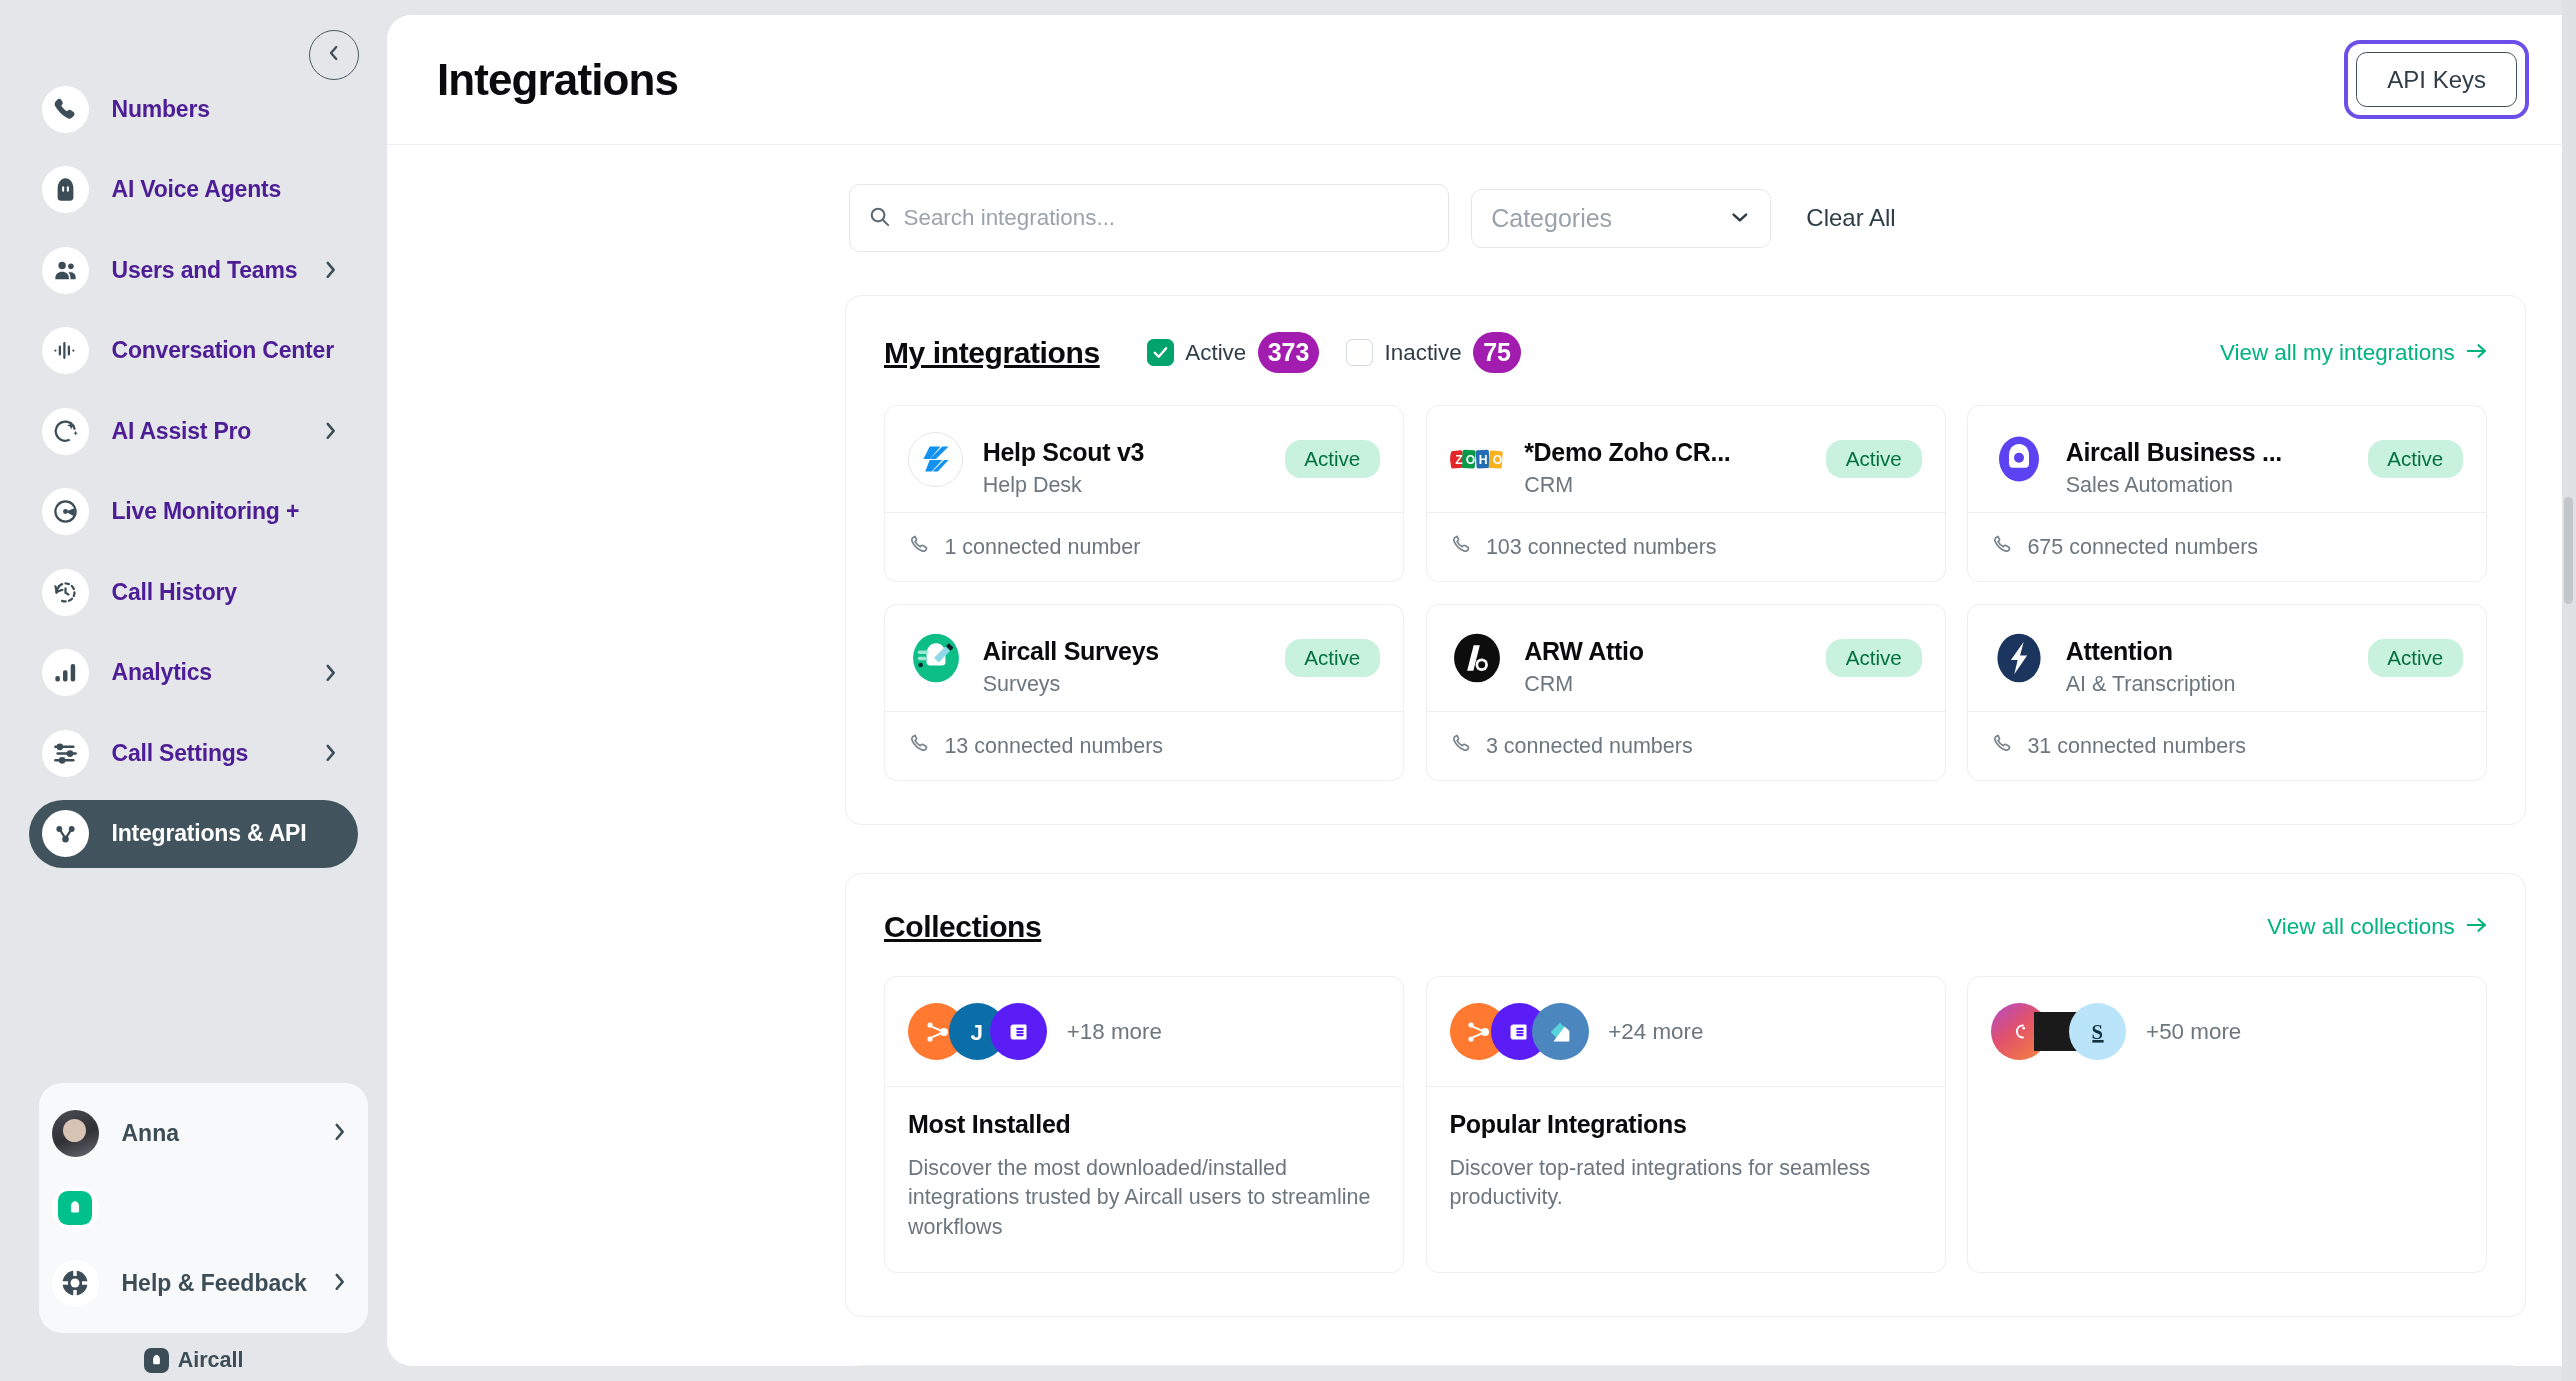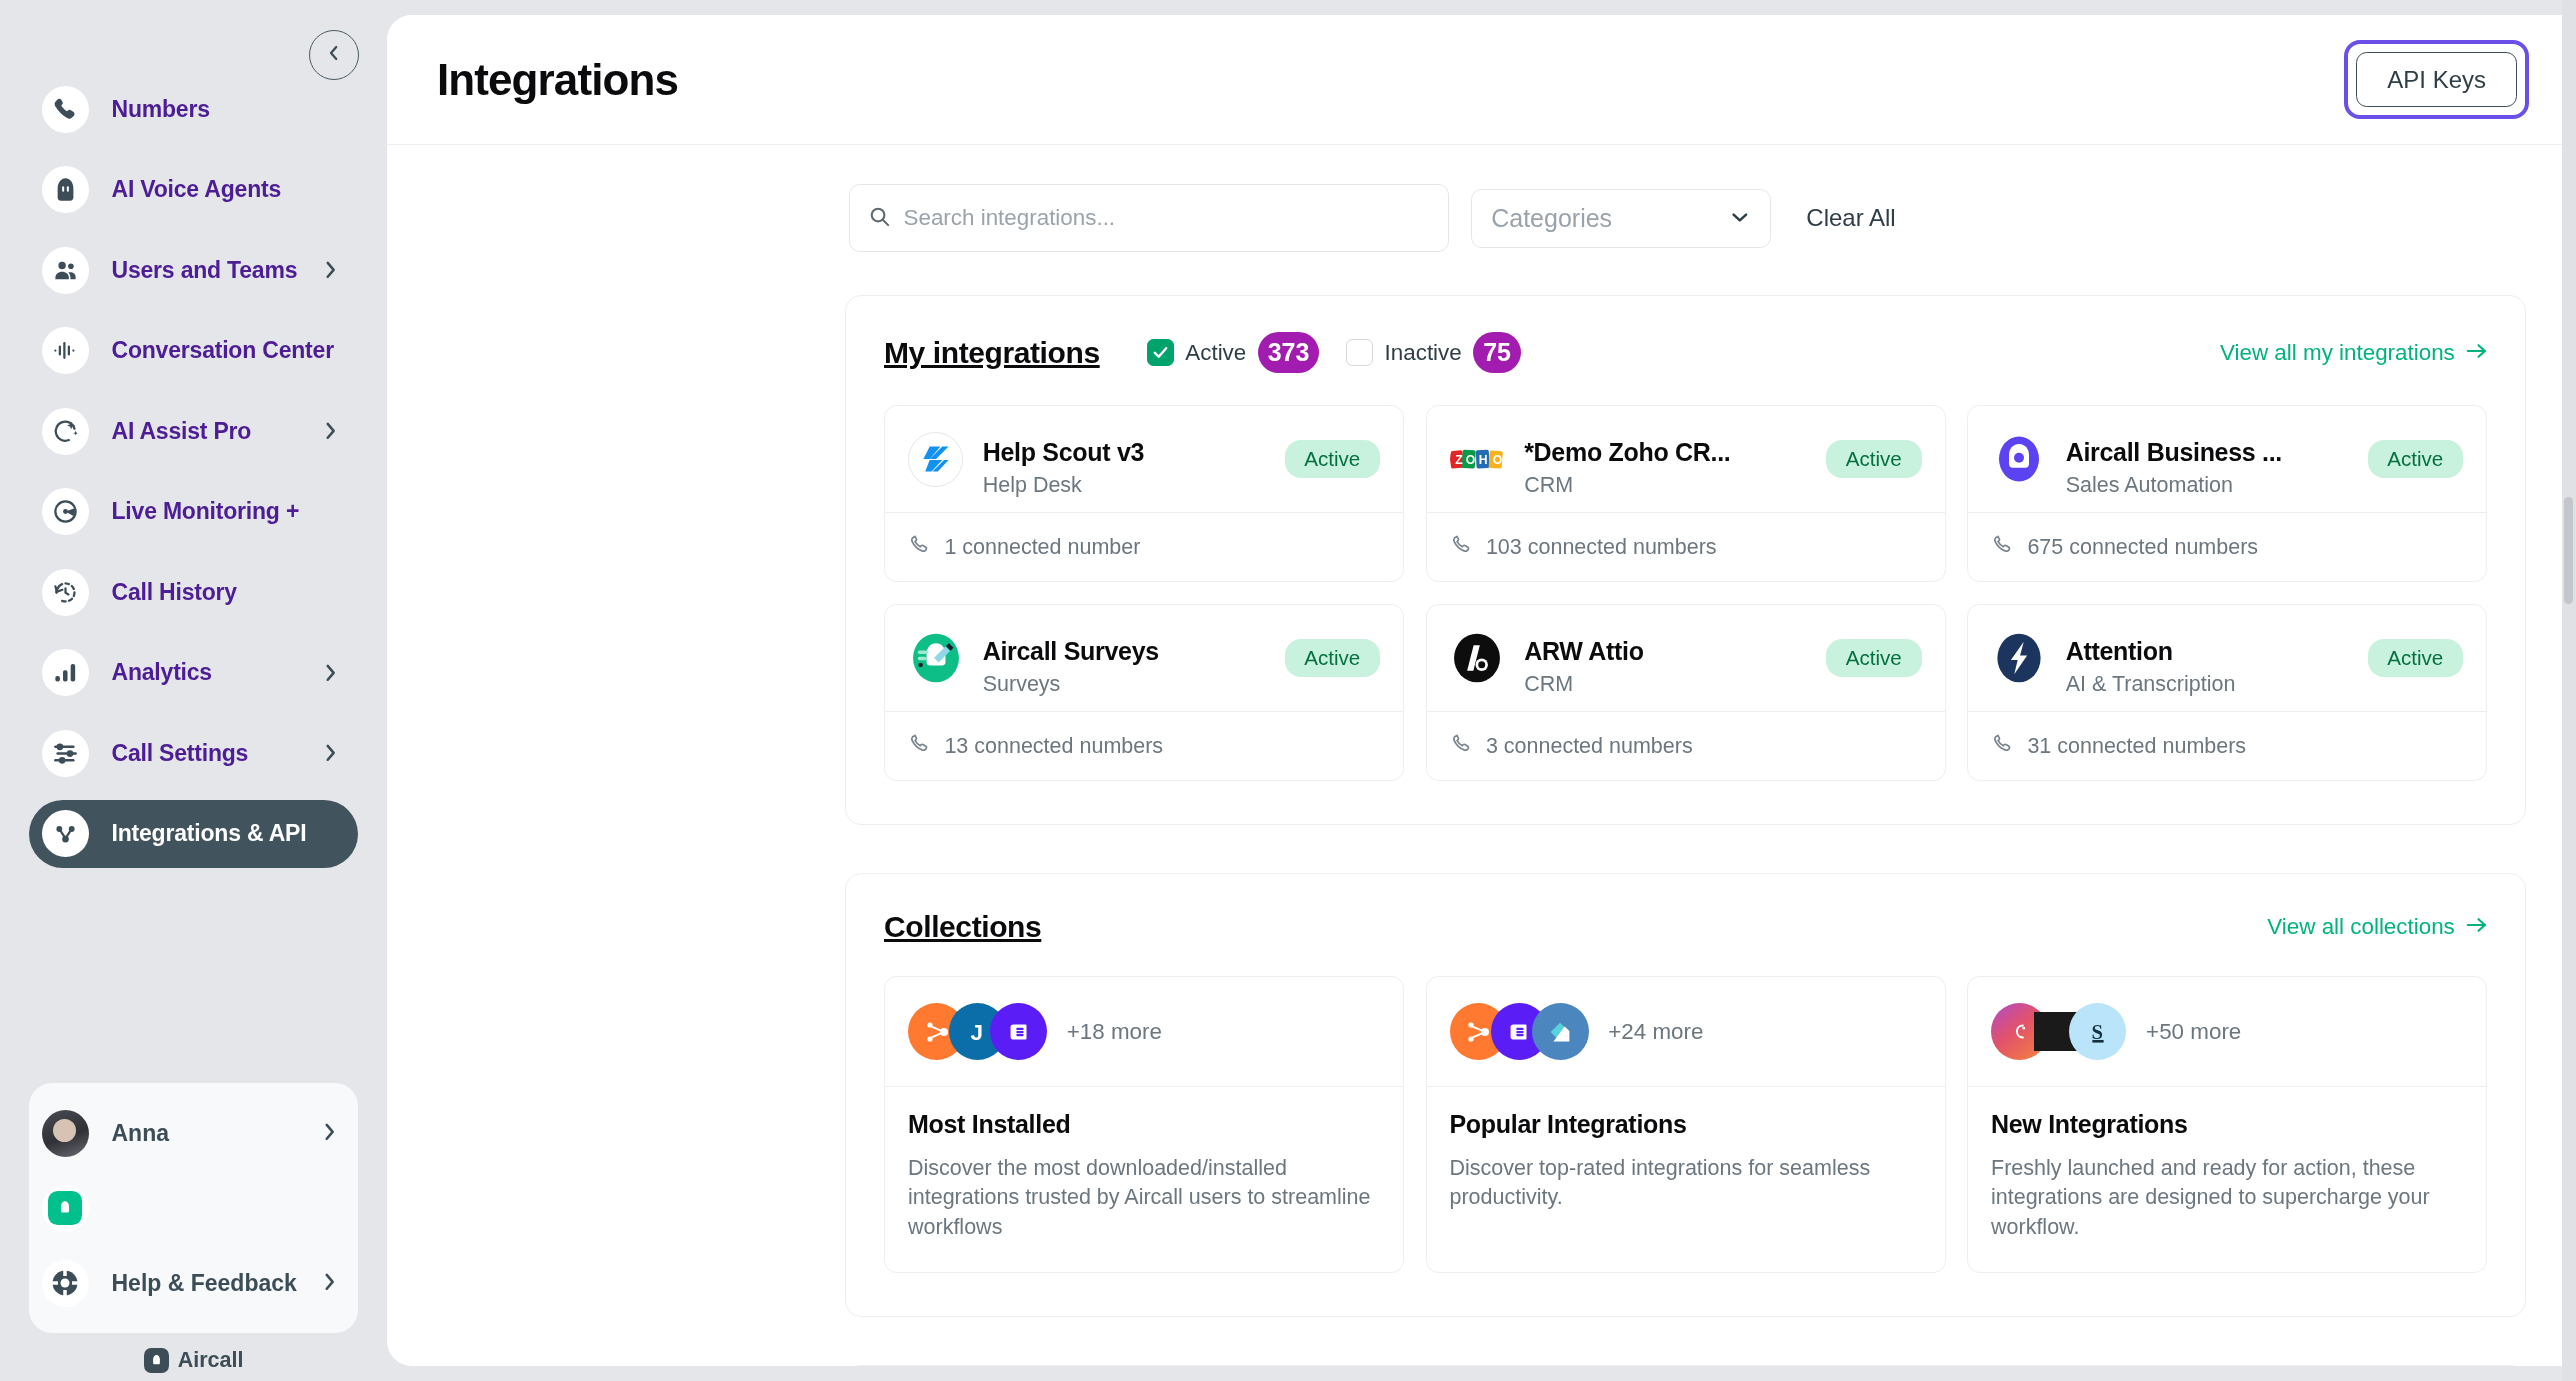--- a/index.html
+++ b/index.html
@@ -50,21 +50,21 @@
   }
   .nav-item.active .nav-label { color: #ffffff; }
   .nav-caret {
     margin-left: auto; width: 14.3px; height: 14.3px;
     display: flex; align-items: center; justify-content: center;
   }
   .nav-caret svg { width: 13.4px; height: 19.7px; }
 
   
   .sidebar-bottom {
-    position: absolute; left: 29px; bottom: 49px;
+    position: absolute; left: 39px; bottom: 49px;
     width: 329px; background: #f8f9fa;
     border-radius: 23px; padding: 12.5px 0 12.5px 0;
   }
   .sb-item {
     display: flex; align-items: center;
     height: 75px; padding: 0 21.5px 0 12.5px; cursor: pointer;
   }
   .sb-avatar {
     width: 47px; height: 47px; border-radius: 50%;
     background: linear-gradient(160deg,#4b4b55 0%,#2f3136 55%,#6b6b74 100%);
@@ -797,24 +797,20 @@
                     <span class="av" style="border-radius:0;background:#1A1A1A;width:50px;height:39px;margin-left:-14.3px"></span>
                     <span class="av" style="background:#B9E4FA;margin-left:-14.3px">
                       <svg viewBox="0 0 32 32" width="30" height="30">
                           <text x="9" y="23" font-family="Liberation Serif" font-size="22" font-weight="bold" fill="#15313F">S</text>
                           <rect x="10" y="24.5" width="12" height="2.8" fill="#15313F"></rect>
                         </svg>
                     </span>
                   </div>
                   <span class="more-text">+50 more</span>
                 </div>
-                <div class="ccard-body">
-                  <div class="ccard-title">New Integrations</div>
-                  <div class="ccard-desc">Freshly launched and ready for action, these integrations are designed to supercharge your workflow.</div>
-                </div>
               </div>
 
             </div>
           </div>
         </section>
 
         <div class="section-gap"></div>
 
         <div class="partial-card">
           

